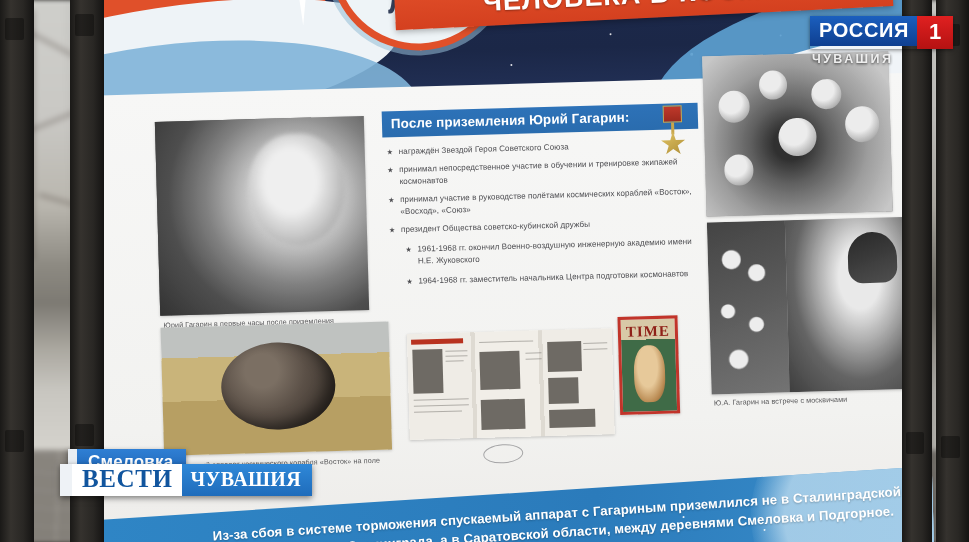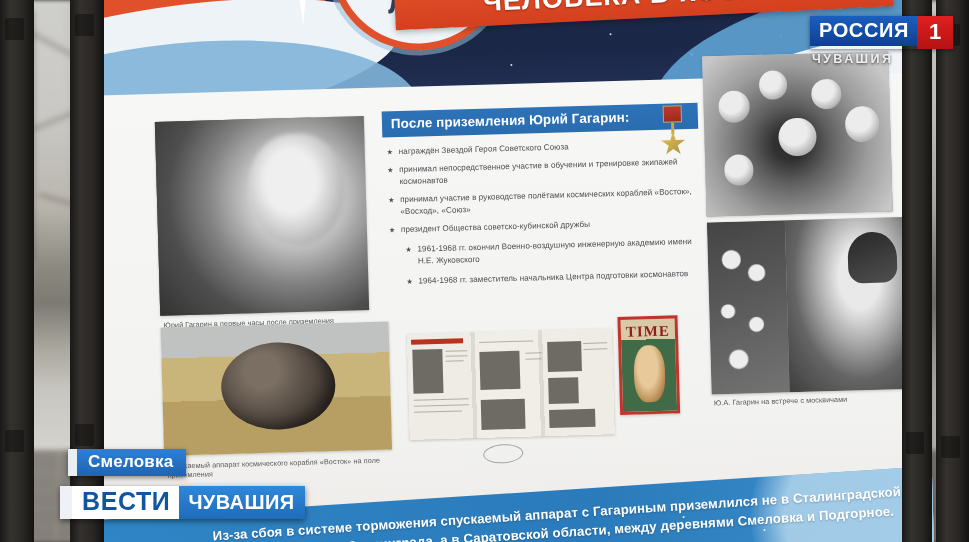--- a/index.html
+++ b/index.html
@@ -342,23 +342,24 @@
     box-shadow: 0 2px 5px rgba(0,0,0,.45);
   }
   .lt-notch { width: 9px; background: #e9eef3; }
   .lt-body {
     background: linear-gradient(to bottom,#2f7fd4,#1e64b4);
     color: #ffffff; font-size: 17px; font-weight: bold;
     padding: 3px 13px 4px 11px; letter-spacing: .2px;
   }
 
   .program-bar {
-    position: absolute; left: 60px; top: 486px;
+    position: absolute; left: 60px; top: 464px;
     display: flex; align-items: stretch;
     box-shadow: 0 2px 6px rgba(0,0,0,.5);
+    font-family: Liberation Serif, serif;
   }
   .pb-notch { width: 12px; background: #eef2f6; }
   .pb-main {
     background: #ffffff; color: #11559e;
     font-size: 25px; font-weight: bold; letter-spacing: .6px;
     padding: 1px 9px 3px 10px;
     display: flex; align-items: center;
   }
   .pb-sub {
     background: linear-gradient(to bottom,#2f88d8,#1f6cbb);

